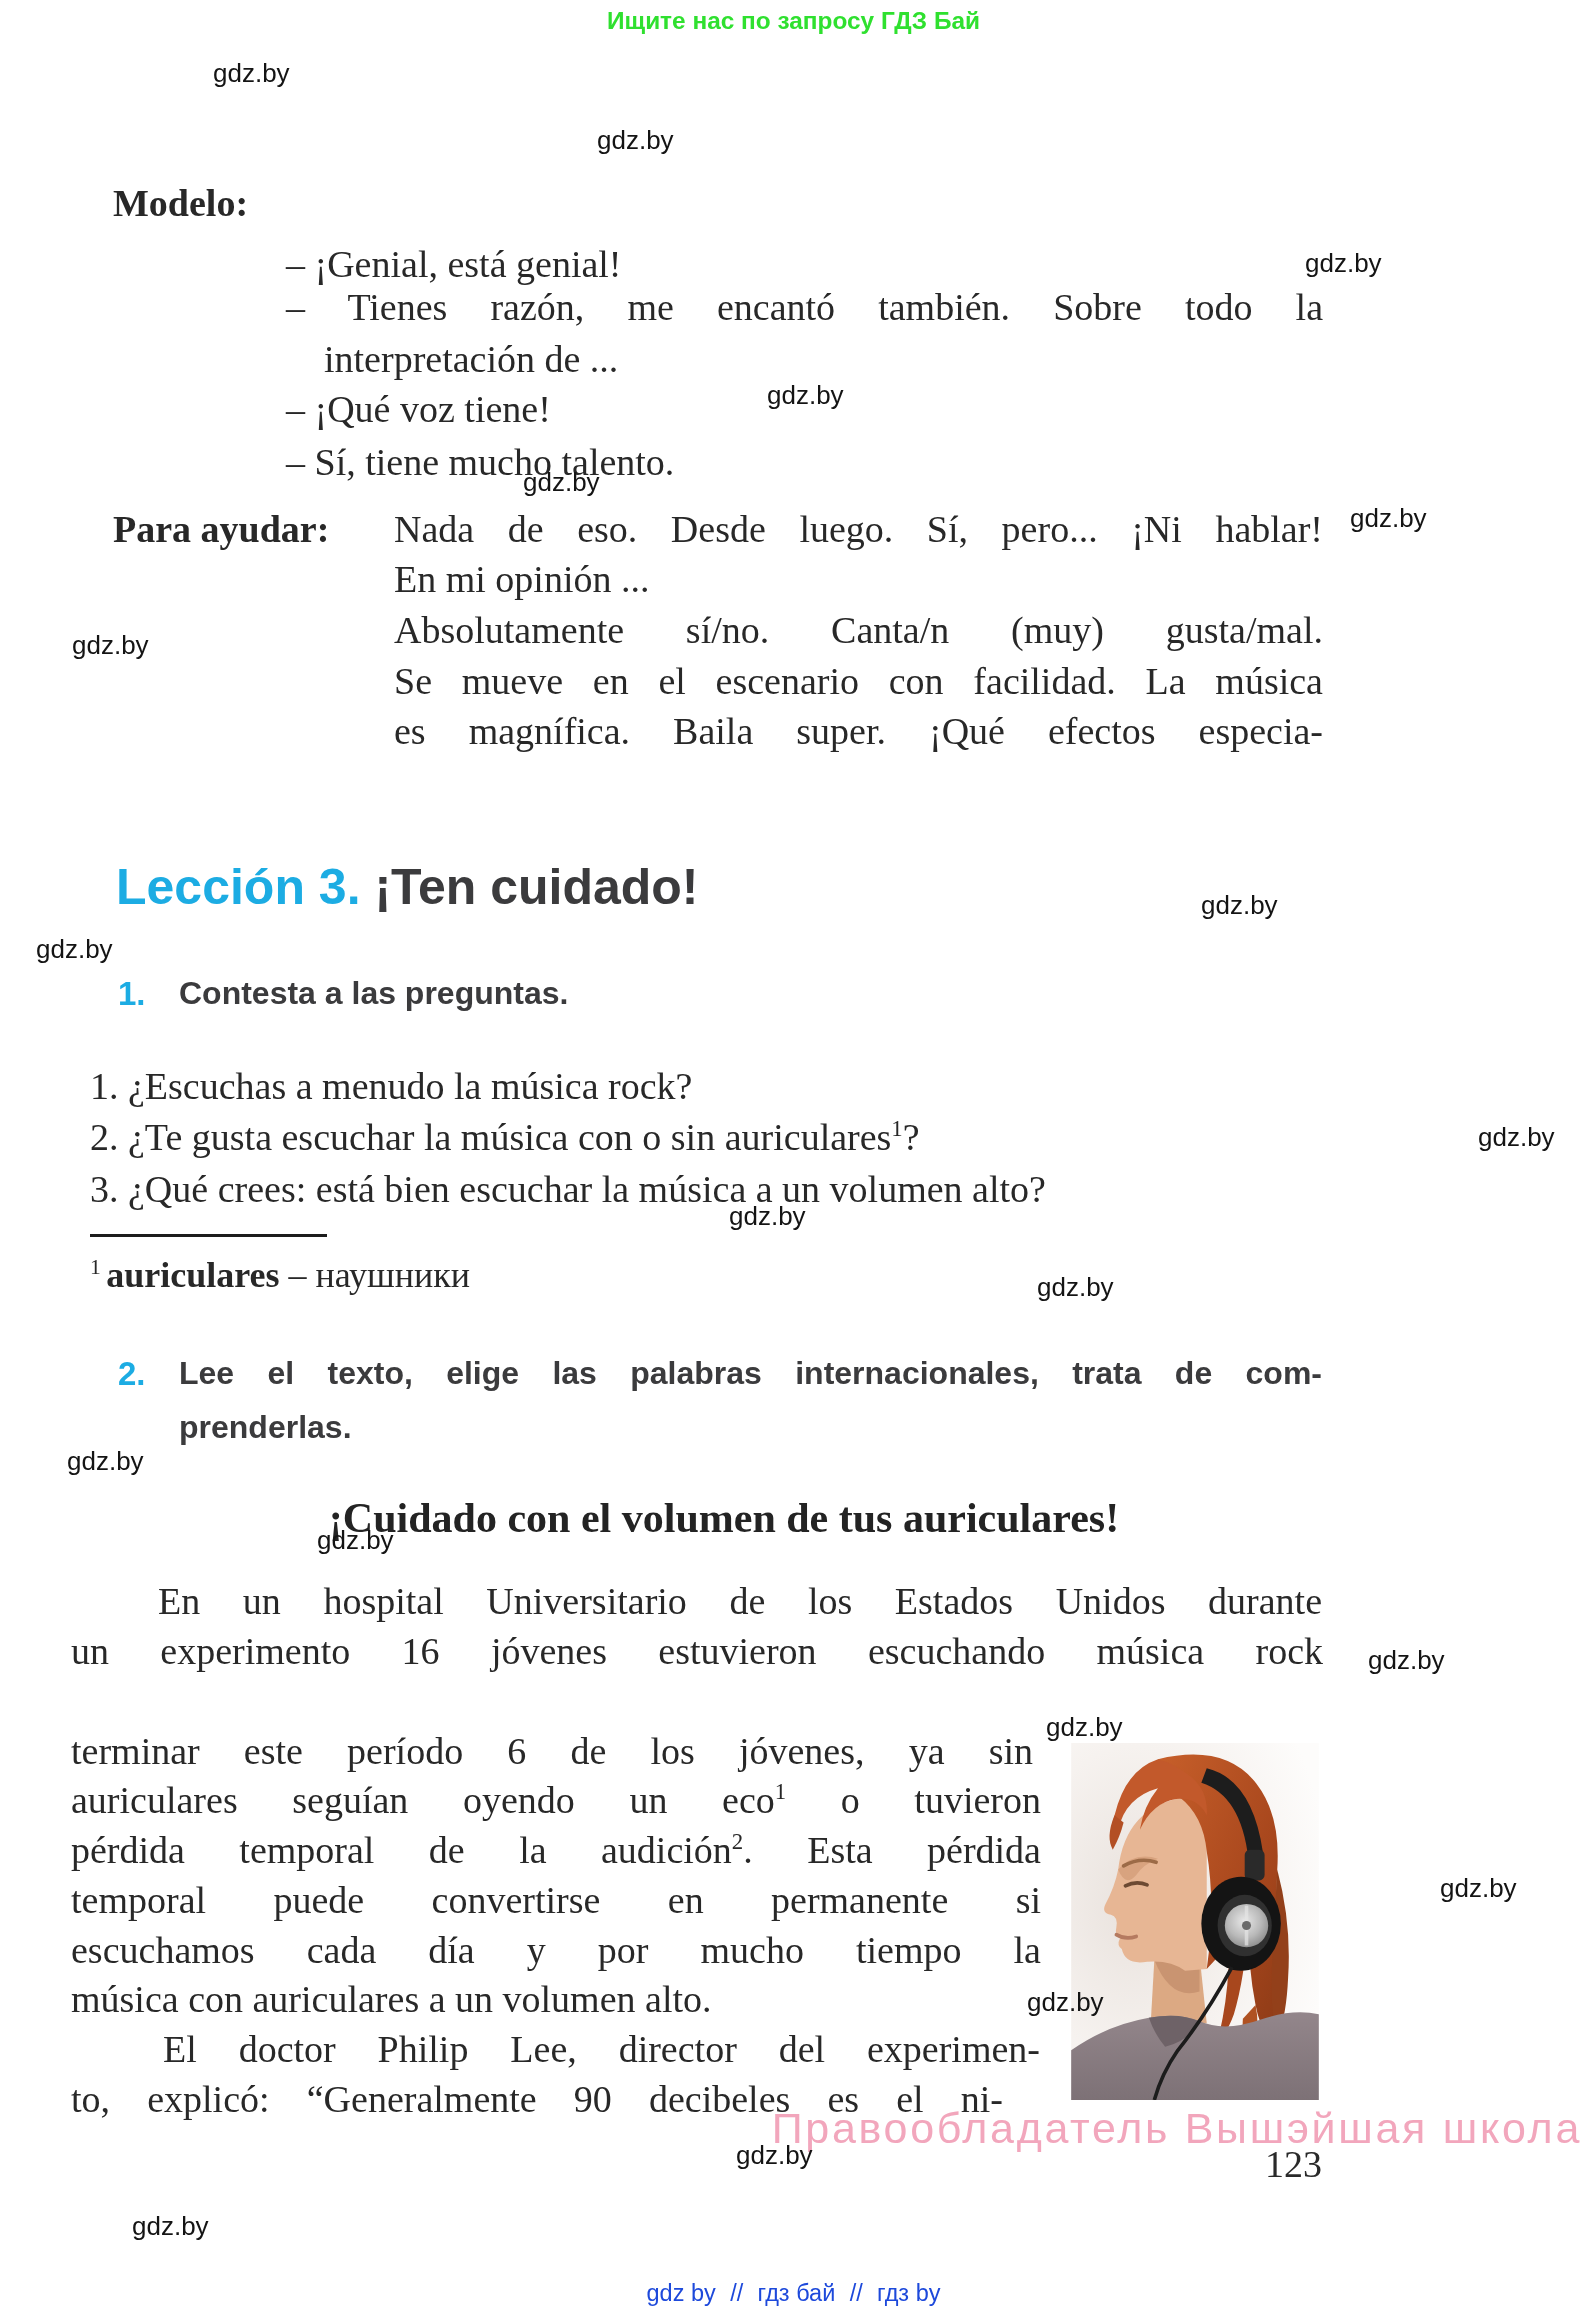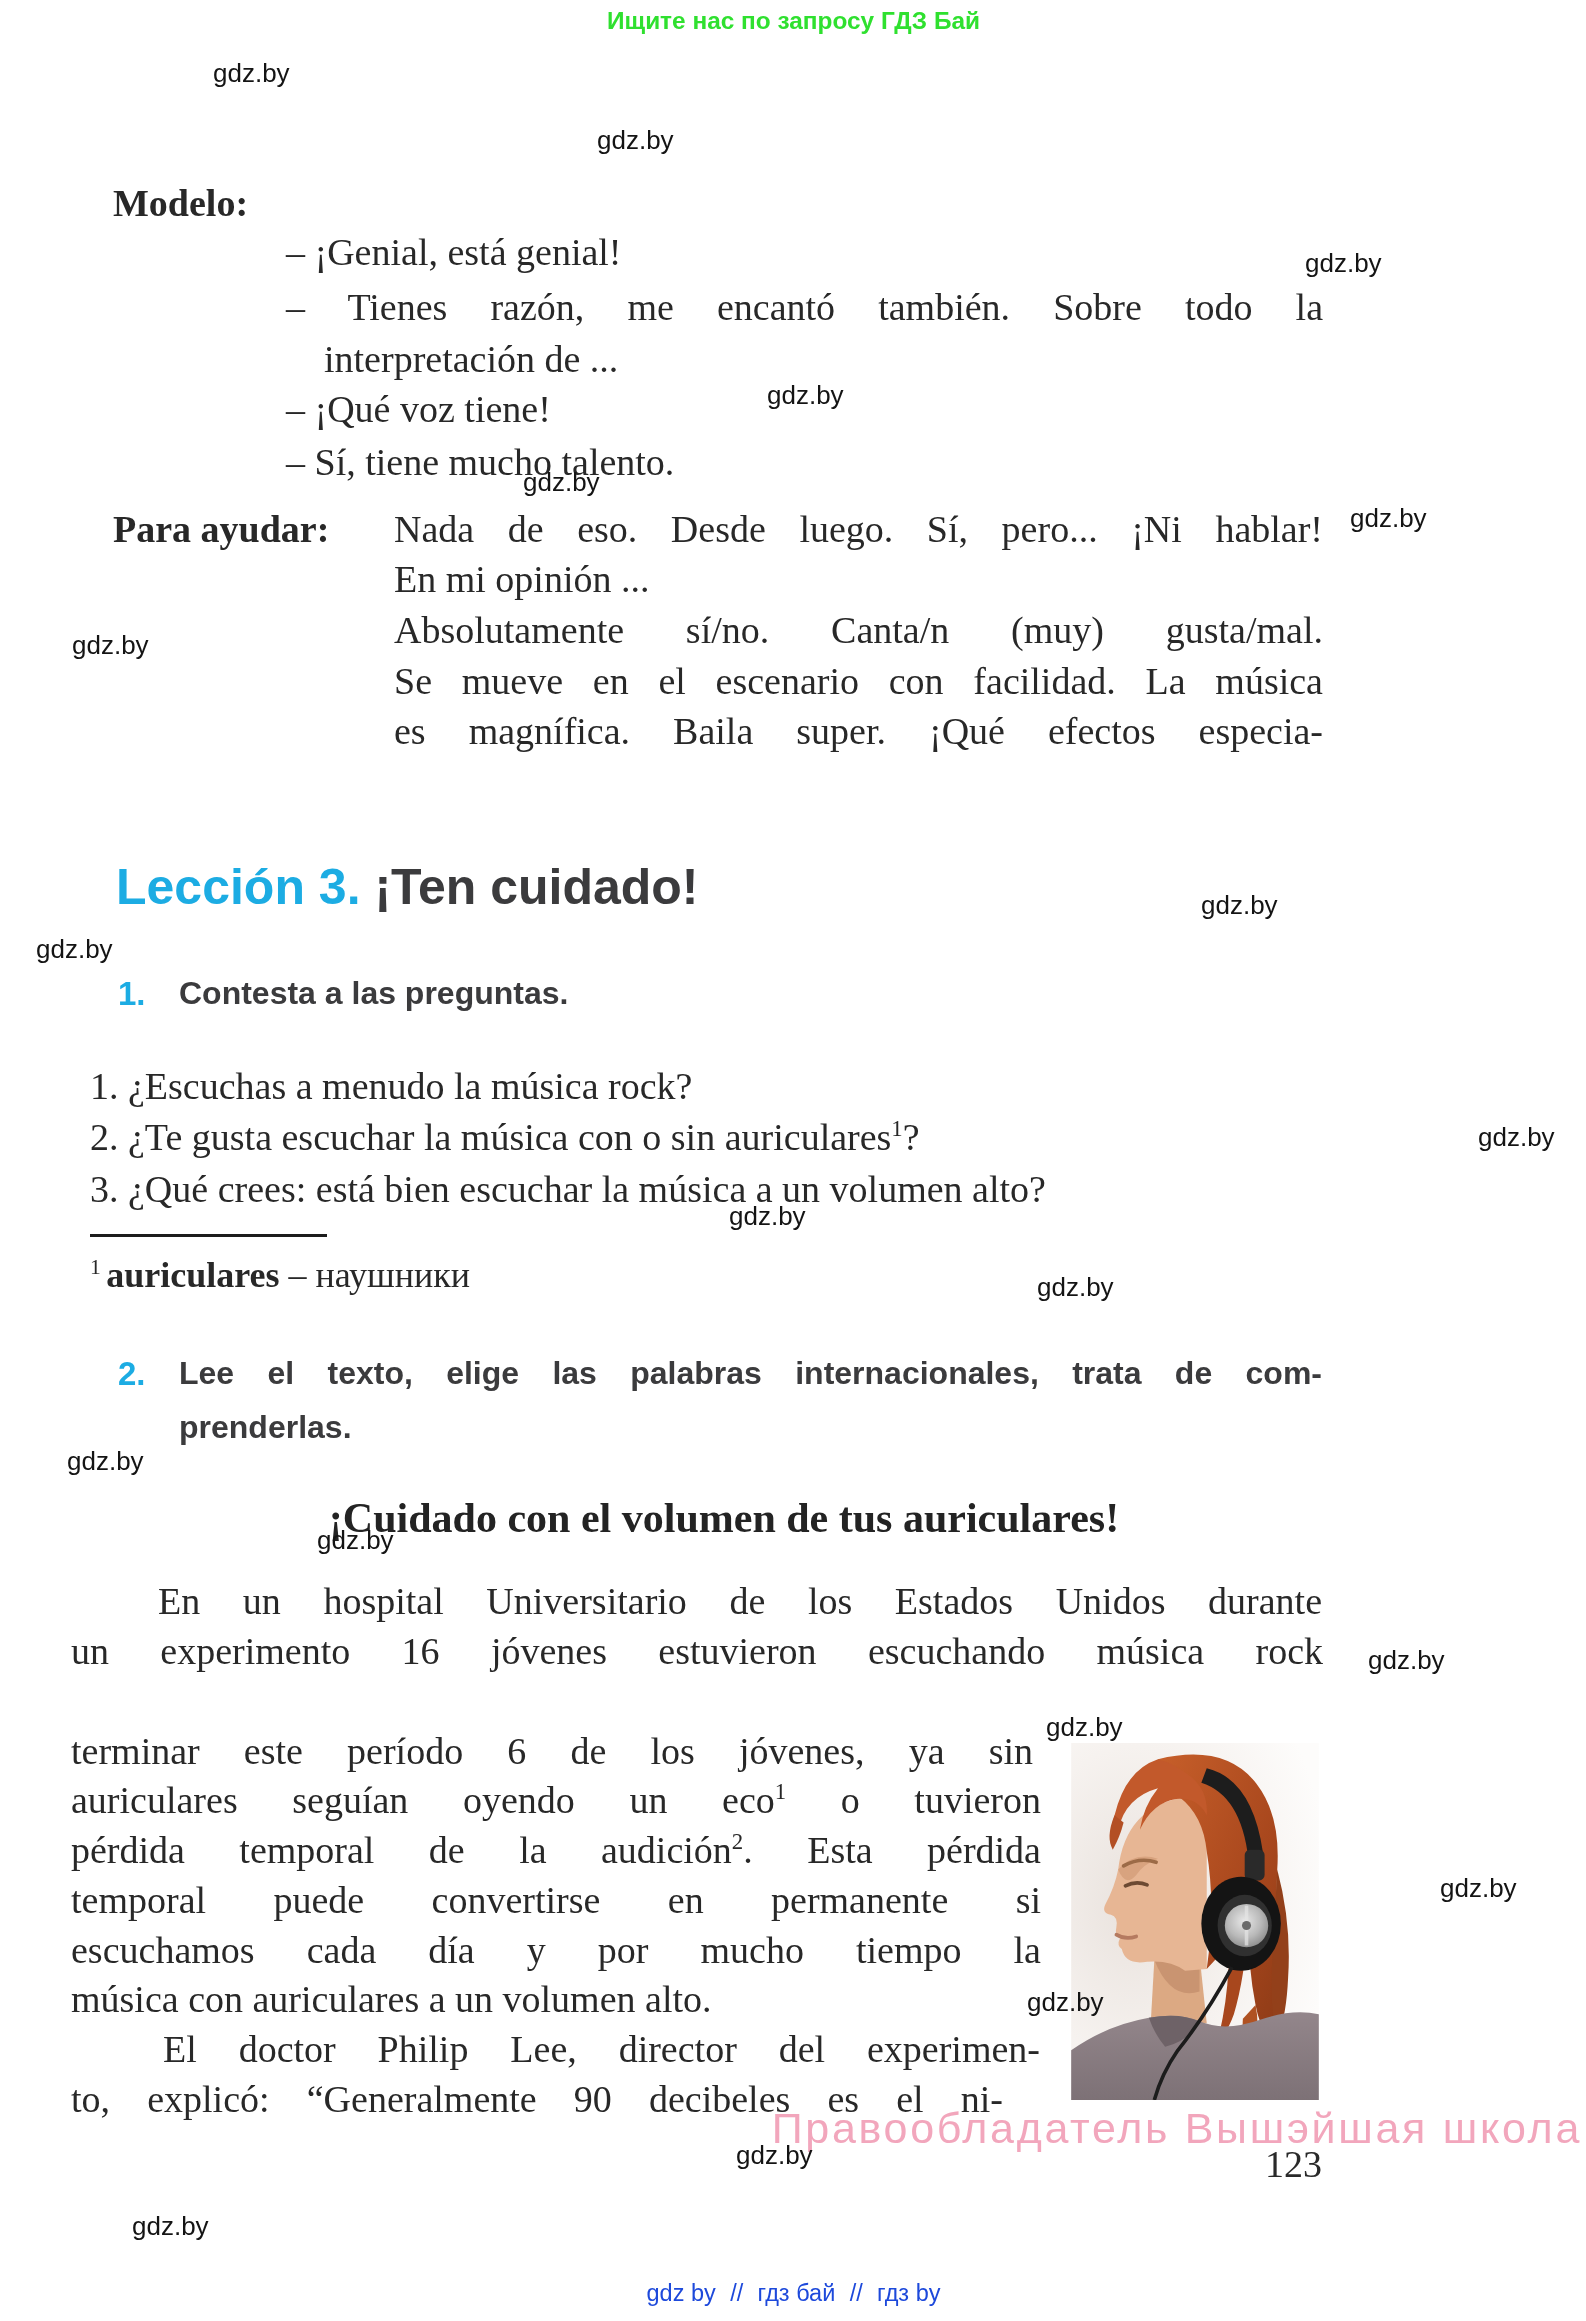--- a/index.html
+++ b/index.html
@@ -72,21 +72,21 @@
   <span class="wm" style="left:67px;top:1446px">gdz.by</span>
   <span class="wm" style="left:317px;top:1525px">gdz.by</span>
   <span class="wm" style="left:1368px;top:1645px">gdz.by</span>
   <span class="wm" style="left:1046px;top:1712px">gdz.by</span>
   <span class="wm" style="left:1440px;top:1873px">gdz.by</span>
   <span class="wm" style="left:1027px;top:1987px">gdz.by</span>
   <span class="wm" style="left:736px;top:2140px">gdz.by</span>
   <span class="wm" style="left:132px;top:2211px">gdz.by</span>
 
   <div class="abs serif bold nowrap" style="left:113px;top:181px">Modelo:</div>
-  <div class="abs serif nowrap" style="left:286px;top:230px">– ¡Genial, está genial!</div>
+  <div class="abs serif nowrap" style="left:286px;top:242px">– ¡Genial, está genial!</div>
   <div class="abs serif just" style="left:286px;top:285px;width:1037px">– Tienes razón, me encantó también. Sobre todo la</div>
   <div class="abs serif nowrap" style="left:324px;top:337px">interpretación de ...</div>
   <div class="abs serif nowrap" style="left:286px;top:387px">– ¡Qué voz tiene!</div>
   <div class="abs serif nowrap" style="left:286px;top:440px">– Sí, tiene mucho talento.</div>
 
   <div class="abs serif bold nowrap" style="left:113px;top:507px">Para ayudar:</div>
   <div class="abs serif just" style="left:394px;top:507px;width:929px">Nada de eso. Desde luego. Sí, pero... ¡Ni hablar!</div>
   <div class="abs serif nowrap" style="left:394px;top:557px">En mi opinión ...</div>
   <div class="abs serif just" style="left:394px;top:608px;width:929px">Absolutamente sí/no. Canta/n (muy) gusta/mal.</div>
   <div class="abs serif just" style="left:394px;top:659px;width:929px">Se mueve en el escenario con facilidad. La música</div>

